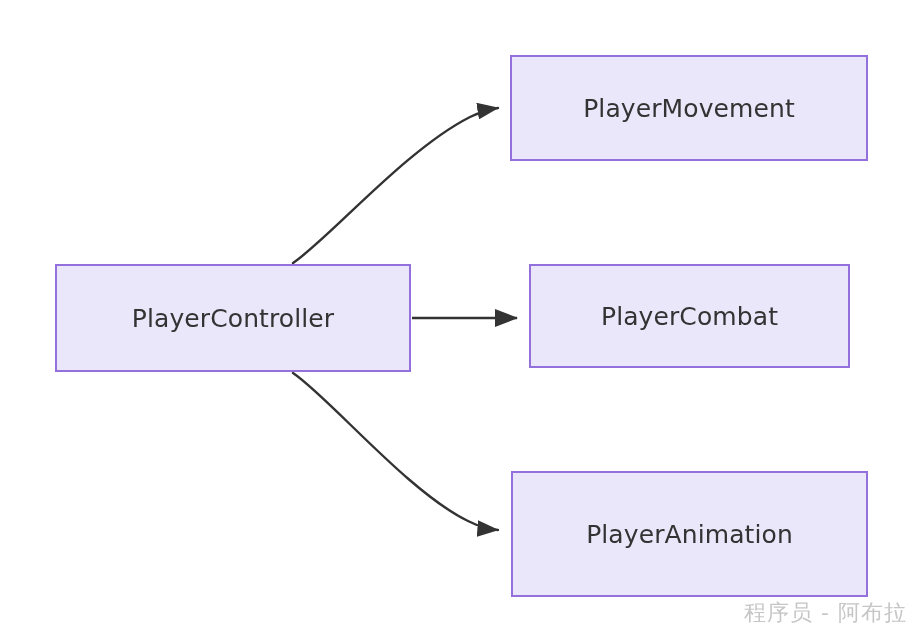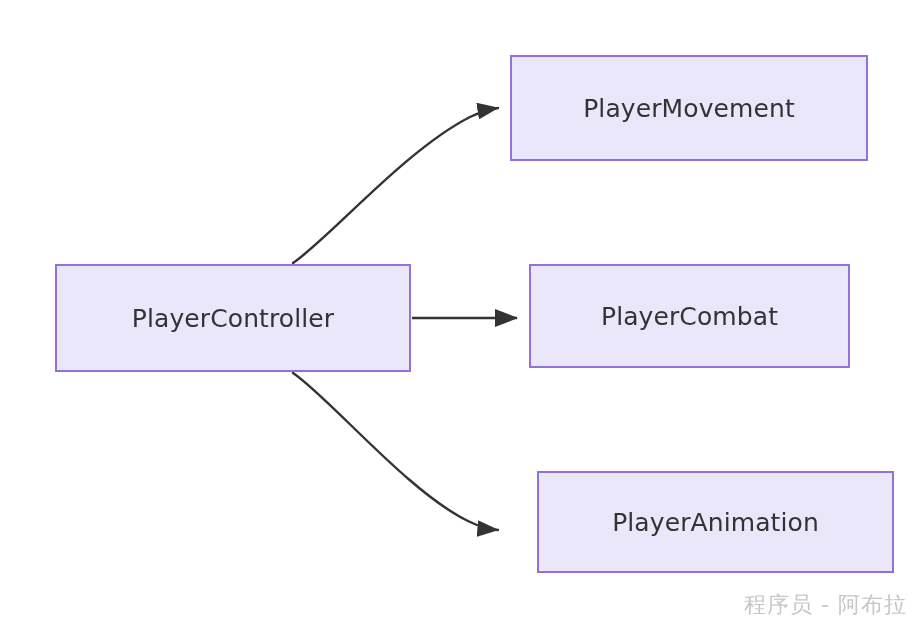--- a/index.html
+++ b/index.html
@@ -59,29 +59,29 @@
     width: 358px;
     height: 106px;
   }
   #node-player-combat {
     left: 529px;
     top: 264px;
     width: 321px;
     height: 104px;
   }
   #node-player-animation {
-    left: 537px;
+    left: 511px;
     top: 471px;
     width: 357px;
-    height: 102px;
+    height: 126px;
   }
   #watermark {
     position: absolute;
     right: 16px;
-    bottom: 16px;
+    bottom: 8px;
     color: #c6c6c6;
     font-size: 22px;
     font-family: "DejaVu Sans", "Liberation Sans", sans-serif;
     letter-spacing: 1px;
     white-space: nowrap;
     user-select: none;
     text-align: center;
   }
 </style>
 </head>

